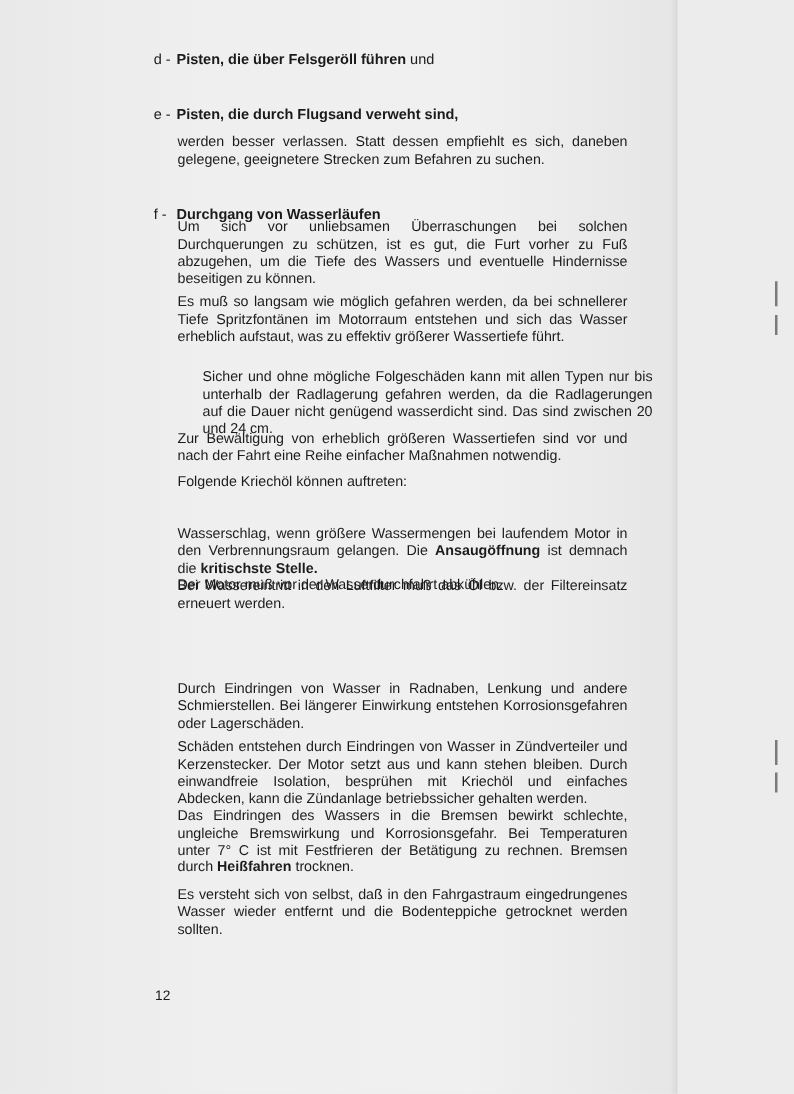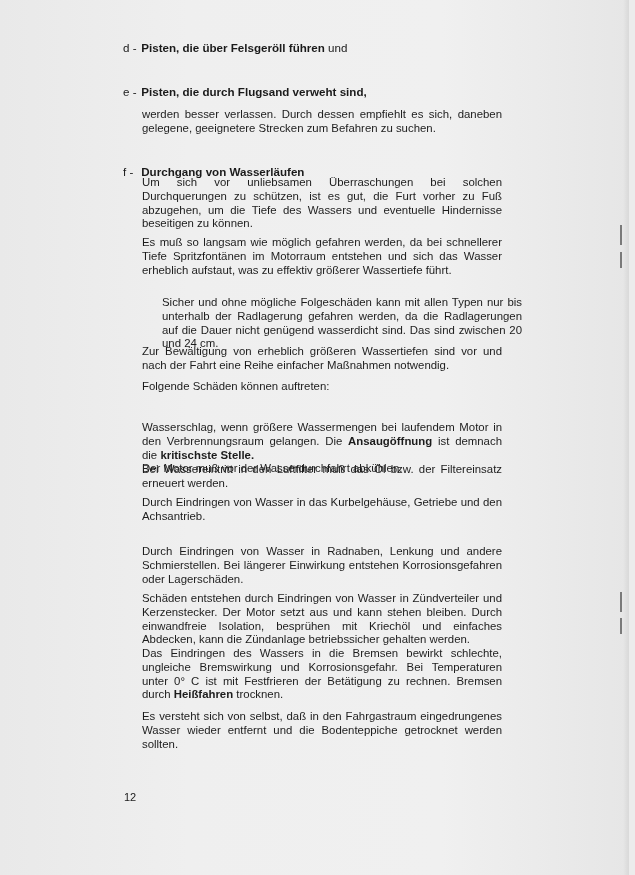--- a/index.html
+++ b/index.html
@@ -11,21 +11,21 @@
     height: 875px;
     background: #ececec;
     overflow: hidden;
     position: relative;
     font-family: "Liberation Sans", sans-serif;
     color: #1a1a1a;
   }
   .page {
     position: absolute;
     left: 0; top: 0;
-    width: 629px;
+    width: 542px;
     height: 875px;
     background: linear-gradient(90deg, #e9e9e9 0%, #efefef 30%, #f0f0f0 70%, #e6e6e6 100%);
   }
   .edge-shadow {
     position: absolute;
     right: 0; top: 0;
     width: 6px; height: 875px;
     background: linear-gradient(90deg, rgba(0,0,0,0) 0%, rgba(0,0,0,0.06) 100%);
   }
   .punch-mark {
@@ -89,61 +89,60 @@
     <div class="item-head" style="top:41px;">
       <span class="letter"><span>d</span> <span>-</span></span>
       <b>Pisten, die über Felsgeröll führen</b><span> und</span>
     </div>
 
     <div class="item-head" style="top:85px;">
       <span class="letter"><span>e</span> <span>-</span></span>
       <b>Pisten, die durch Flugsand verweht sind,</b><span></span>
     </div>
     <div class="para" style="top:108px;">
-      <p>werden besser verlassen. Durch dessen empfiehlt es sich, daneben gelegene, geeignetere Strecken zum Befahren zu suchen.</p>
+      <p>werden besser verlassen. Statt dessen empfiehlt es sich, daneben gelegene, geeignetere Strecken zum Befahren zu suchen.</p>
     </div>
 
     <div class="item-head" style="top:165px;">
       <span class="letter"><span>f</span> <span>-</span></span>
       <b>Durchgang von Wasserläufen</b><span></span>
     </div>
 
     <div class="para" style="top:176px;">
       <p>Um sich vor unliebsamen Überraschungen bei solchen Durchquerungen zu schützen, ist es gut, die Furt vorher zu Fuß abzugehen, um die Tiefe des Wassers und eventuelle Hindernisse beseitigen zu können.</p>
     </div>
     <div class="para" style="top:236px;">
       <p>Es muß so langsam wie möglich gefahren werden, da bei schnellerer Tiefe Spritzfontänen im Motorraum entstehen und sich das Wasser erheblich aufstaut, was zu effektiv größerer Wassertiefe führt.</p>
     </div>
     <div class="para" style="top:296px;margin-left:20px;">
       <p>Sicher und ohne mögliche Folgeschäden kann mit allen Typen nur bis unterhalb der Radlagerung gefahren werden, da die Radlagerungen auf die Dauer nicht genügend wasserdicht sind. Das sind zwischen 20 und 24 cm.</p>
     </div>
     <div class="para" style="top:345px;">
       <p>Zur Bewältigung von erheblich größeren Wassertiefen sind vor und nach der Fahrt eine Reihe einfacher Maßnahmen notwendig.</p>
     </div>
     <div class="para" style="top:380px;">
-      <p>Folgende Schäden können auftreten:</p>
+      <p>Folgende Kriechöl können auftreten:</p>
     </div>
     <div class="para" style="top:401px;margin-top:20px;">
       <p><span>Wasserschlag, wenn größere Wassermengen bei laufendem Motor in den Verbrennungsraum gelangen. Die </span><b>Ansaugöffnung</b><span> ist demnach die </span><b>kritischste Stelle.</b></p>
       <p>Der Motor muß vor der Wasserdurchfahrt abkühlen.</p>
     </div>
     <div class="para" style="top:463px;">
       <p>Bei Wassereintritt in den Luftfilter muß das Öl bzw. der Filtereinsatz erneuert werden.</p>
     </div>
     <div class="para" style="top:496px;">
-      <p>Durch Eindringen von Wasser in das Kurbelgehäuse, Getriebe und den Achsantrieb.</p>
     </div>
     <div class="para" style="top:545px;">
       <p>Durch Eindringen von Wasser in Radnaben, Lenkung und andere Schmierstellen. Bei längerer Einwirkung entstehen Korrosionsgefahren oder Lagerschäden.</p>
     </div>
     <div class="para" style="top:592px;">
       <p>Schäden entstehen durch Eindringen von Wasser in Zündverteiler und Kerzenstecker. Der Motor setzt aus und kann stehen bleiben. Durch einwandfreie Isolation, besprühen mit Kriechöl und einfaches Abdecken, kann die Zündanlage betriebssicher gehalten werden.</p>
     </div>
     <div class="para" style="top:647px;">
-      <p><span>Das Eindringen des Wassers in die Bremsen bewirkt schlechte, ungleiche Bremswirkung und Korrosionsgefahr. Bei Temperaturen unter 0° C ist mit Festfrieren der Betätigung zu rechnen. Bremsen durch </span><b>Heißfahren</b><span> trocknen.</span></p>
+      <p><span>Das Eindringen des Wassers in die Bremsen bewirkt schlechte, ungleiche Bremswirkung und Korrosionsgefahr. Bei Temperaturen unter 7° C ist mit Festfrieren der Betätigung zu rechnen. Bremsen durch </span><b>Heißfahren</b><span> trocknen.</span></p>
     </div>
     <div class="para" style="top:710px;">
       <p>Es versteht sich von selbst, daß in den Fahrgastraum eingedrungenes Wasser wieder entfernt und die Bodenteppiche getrocknet werden sollten.</p>
     </div>
 
     <div class="page-number">12</div>
   </div>
 </div>
 
 </body></html>

